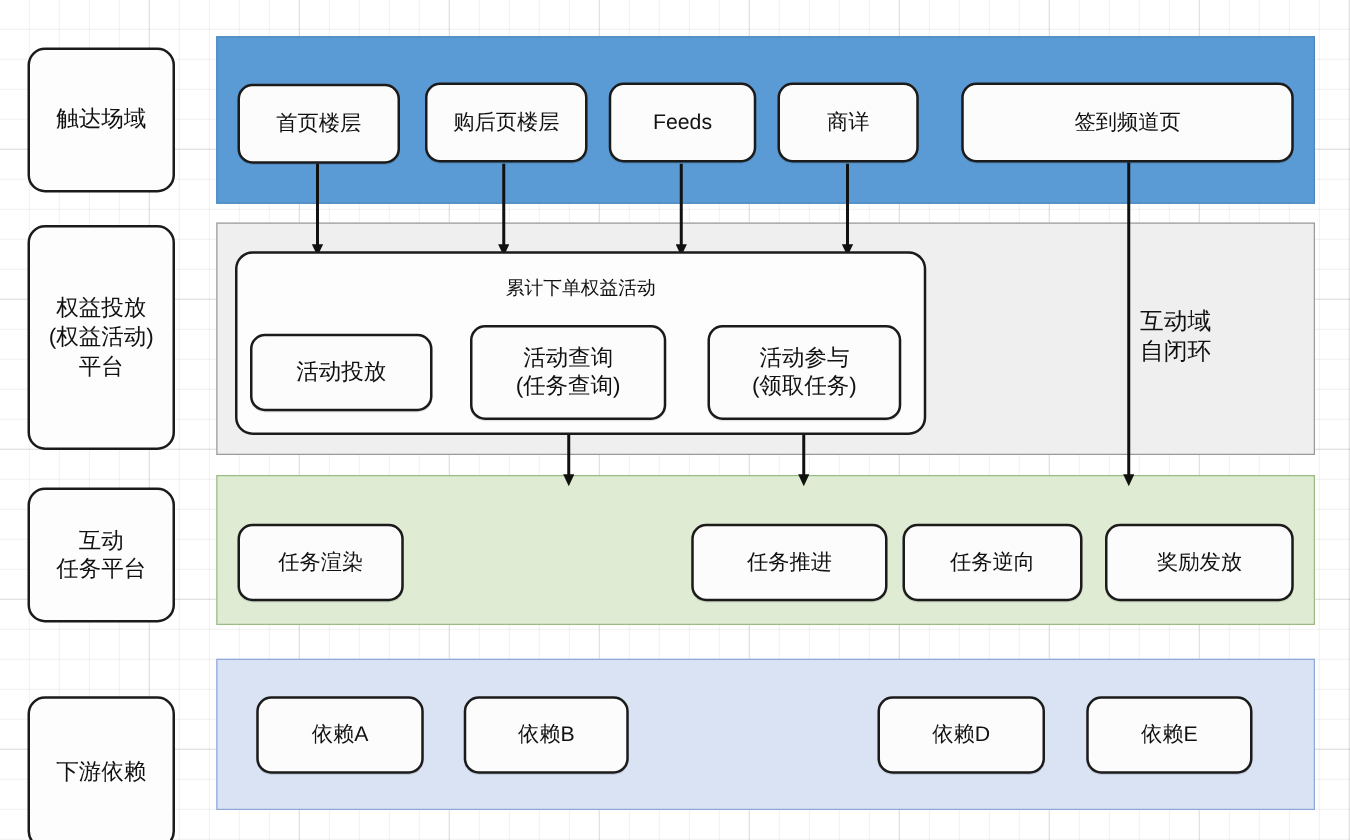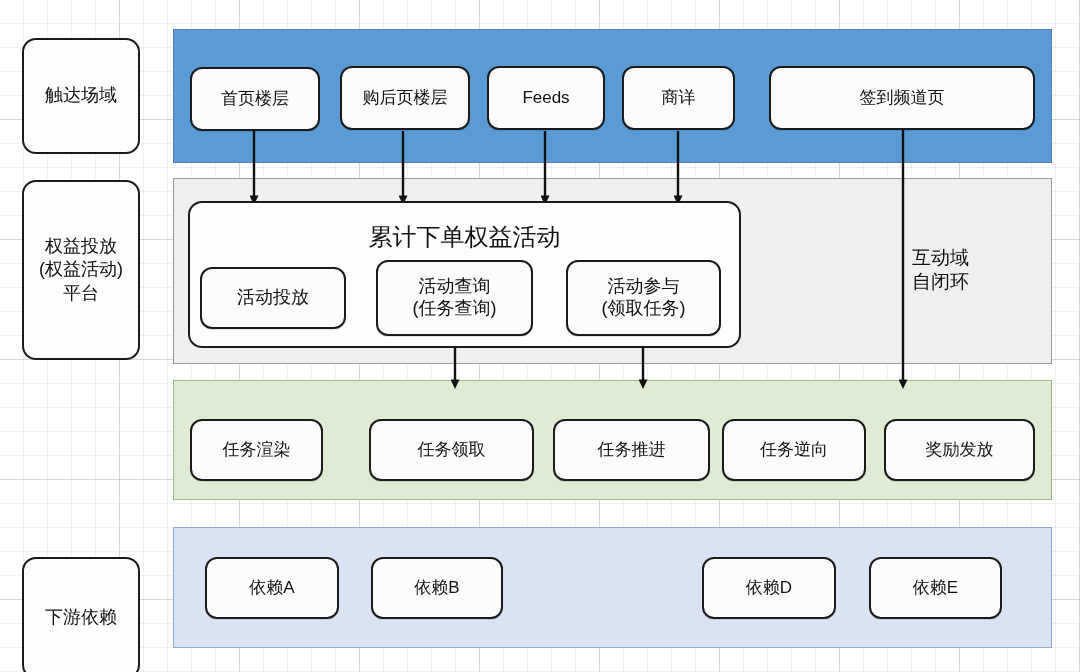--- a/index.html
+++ b/index.html
@@ -80,21 +80,21 @@
     background: #fdfdfd;
     border: 2px solid #1b1b1b;
     border-radius: 14px;
   }
   .group-title {
     position: absolute;
     left: 0;
     right: 0;
     top: 18px;
     text-align: center;
-    font-size: 24px;
+    font-size: 15px;
     color: #111111;
   }
 
   
   .annotation {
     position: absolute;
     font-size: 19px;
     line-height: 1.28;
     color: #111111;
     text-align: left;
@@ -146,20 +146,24 @@
   <div class="stage-label" style="left:22px; top:38px; width:118px; height:116px;">
     <span>触达场域</span>
   </div>
 
   <div class="stage-label" style="left:22px; top:180px; width:118px; height:180px;">
     <span>权益投放
 (权益活动)
 平台</span>
   </div>
 
+  <div class="stage-label" style="left:22px; top:390px; width:118px; height:108px;">
+    <span>互动
+任务平台</span>
+  </div>
 
   <div class="stage-label" style="left:22px; top:525px; width:118px; height:122px;margin-top:32px;">
     <span>下游依赖</span>
   </div>
 
   <div class="node" style="left:190px; top:67px; width:130px; height:64px;">
     <span>首页楼层</span>
   </div>
   <div class="node" style="left:340px; top:66px; width:130px; height:64px;">
     <span>购后页楼层</span>
@@ -189,23 +193,20 @@
     <span>活动参与
 (领取任务)</span>
   </div>
 
   <div class="annotation" style="left:912px; top:246px; width:140px;">互动域
 自闭环</div>
 
   <div class="node" style="left:190px; top:419px; width:133px; height:62px;">
     <span>任务渲染</span>
   </div>
-  <div class="node" style="left:369px; top:419px; width:165px; height:62px;">
-    <span>任务领取</span>
-  </div>
   <div class="node" style="left:553px; top:419px; width:157px; height:62px;">
     <span>任务推进</span>
   </div>
   <div class="node" style="left:722px; top:419px; width:144px; height:62px;">
     <span>任务逆向</span>
   </div>
   <div class="node" style="left:884px; top:419px; width:151px; height:62px;">
     <span>奖励发放</span>
   </div>
 

